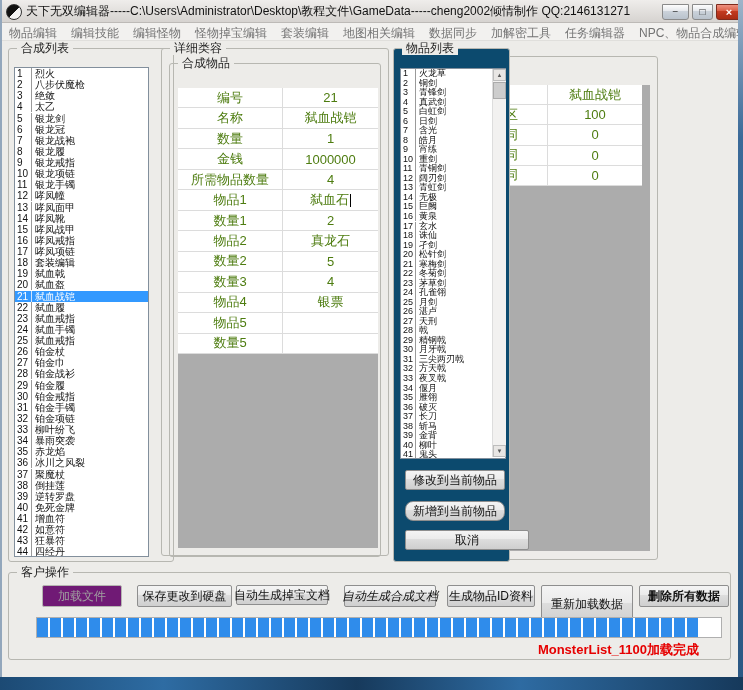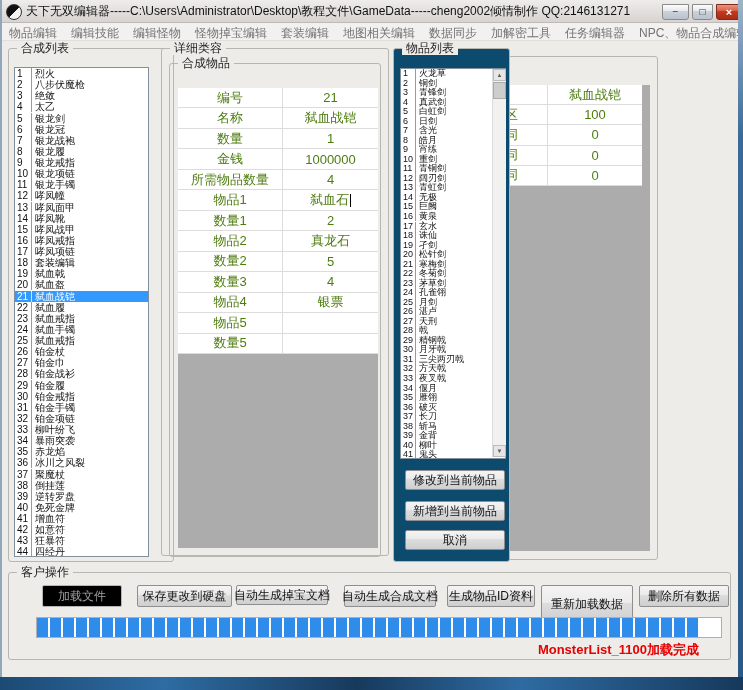--- a/index.html
+++ b/index.html
@@ -69,21 +69,21 @@
   .right-table .trow{height:20.2px;width:232px;}
   .right-table .tlab{width:138px;border-right:1px solid #DCDCDC;justify-content:flex-start;}
   .right-table .tlab .frag{padding-left:95px;}
   .right-table .tval{width:94px;}
 
   
   .btn{position:absolute;border:1px solid #8E8E8E;border-radius:2px;box-sizing:border-box;
     background:linear-gradient(#F4F4F4,#EBEBEB 45%,#DDDDDD 46%,#CFCFCF);
     font-size:12px;color:#111;display:flex;align-items:center;justify-content:center;
     font-family:"Liberation Sans","DejaVu Sans",sans-serif;padding:0;white-space:nowrap;}
-  .btn.disabled{color:#A0A0A0;background:#000000;border-color:#B5B5B1;}
+  .btn.disabled{color:#A0A0A0;background:#701a75;border-color:#B5B5B1;}
 
   
   .progress{position:absolute;left:27px;top:44px;width:686px;height:21px;border:1px solid #AFAFAF;
     background:#fff;box-sizing:border-box;}
   .progress-fill{height:100%;background:repeating-linear-gradient(90deg,#2F8CEB 0 11px,#FFFFFF 11px 13px);}
   .status-text{position:absolute;right:31px;top:68px;font-size:13px;font-weight:bold;color:#E60000;}
 
   .itemgrp{background:#0c4a6e;z-index:5;}
 </style>
 </head>
@@ -656,53 +656,53 @@
           <span class="num">41</span>
           <span class="nm">鬼头</span>
         </div>
       </div>
     <div class="sbar" style="left:98px;top:20px;height:388px;right:auto;width:13px;position:absolute;">
       <div class="sbtn up">▲</div>
       <div class="sthumb"></div>
       <div class="sbtn down">▼</div>
     </div>
     <button class="btn" style="left:11px;top:421px;width:100px;height:20px;">修改到当前物品</button>
-    <button class="btn" style="left:11px;top:452px;width:100px;height:20px;">新增到当前物品</button>
-    <button class="btn" style="left:11px;top:481px;width:100px;height:20px;">取消</button>
+    <button class="btn" style="left:11px;top:452px;width:100px;height:20px;border-radius:8px;">新增到当前物品</button>
+    <button class="btn" style="left:11px;top:481px;width:124px;height:20px;">取消</button>
   </div>
 
   <div class="grp" style="left:8px;top:572px;width:723px;height:88px;">
     <span class="grp-label">客户操作</span>
     <div>
 
         <button class="btn opbtn disabled" style="left: 33px; top: 12px; width: 80px; height: 22px;">
           <span>加载文件</span>
         </button>
 
         <button class="btn opbtn" style="left: 128px; top: 12px; width: 95px; height: 22px;">
           <span>保存更改到硬盘</span>
         </button>
 
         <button class="btn opbtn" style="left: 227px; top: 12px; width: 92px; height: 20px; align-items: flex-end;">
           <span>自动生成掉宝文档</span>
         </button>
 
-        <button class="btn opbtn" style="left: 335px; top: 12px; width: 92px; height: 22px;">
+        <button class="btn opbtn" style="left: 335px; top: 12px; width: 92px; height: 22px; font-style: italic;">
           <span>自动生成合成文档</span>
         </button>
 
         <button class="btn opbtn" style="left: 438px; top: 12px; width: 88px; height: 22px;">
           <span>生成物品ID资料</span>
         </button>
 
         <button class="btn opbtn" style="left: 532px; top: 12px; width: 92px; height: 39px;">
           <span>重新加载数据</span>
         </button>
 
-        <button class="btn opbtn" style="left: 630px; top: 12px; width: 90px; height: 22px;">
+        <button class="btn opbtn" style="left: 630px; top: 12px; width: 90px; height: 22px; font-weight: bold;">
           <span>删除所有数据</span>
         </button>
       </div>
     <div class="progress">
       <div class="progress-fill" style="width: 97%;"></div>
     </div>
     <div class="status-text">MonsterList_1100加载完成</div>
   </div>
 
   <div class="edge-left"></div>

